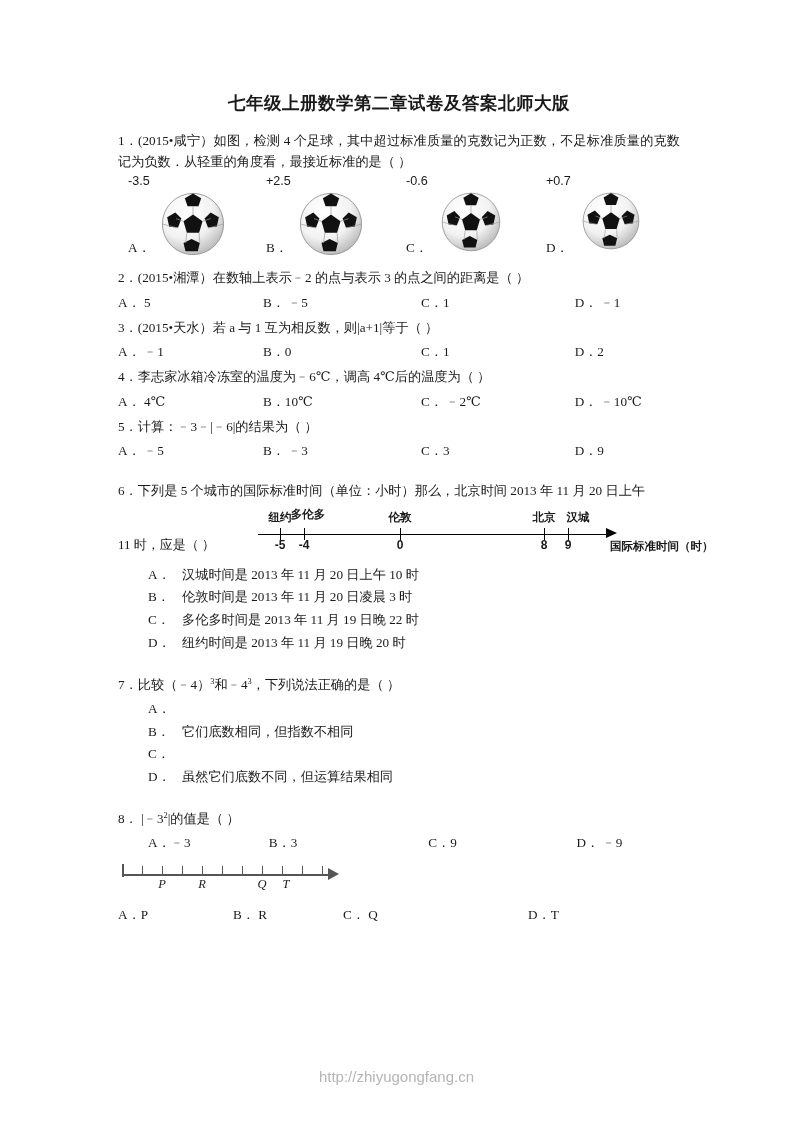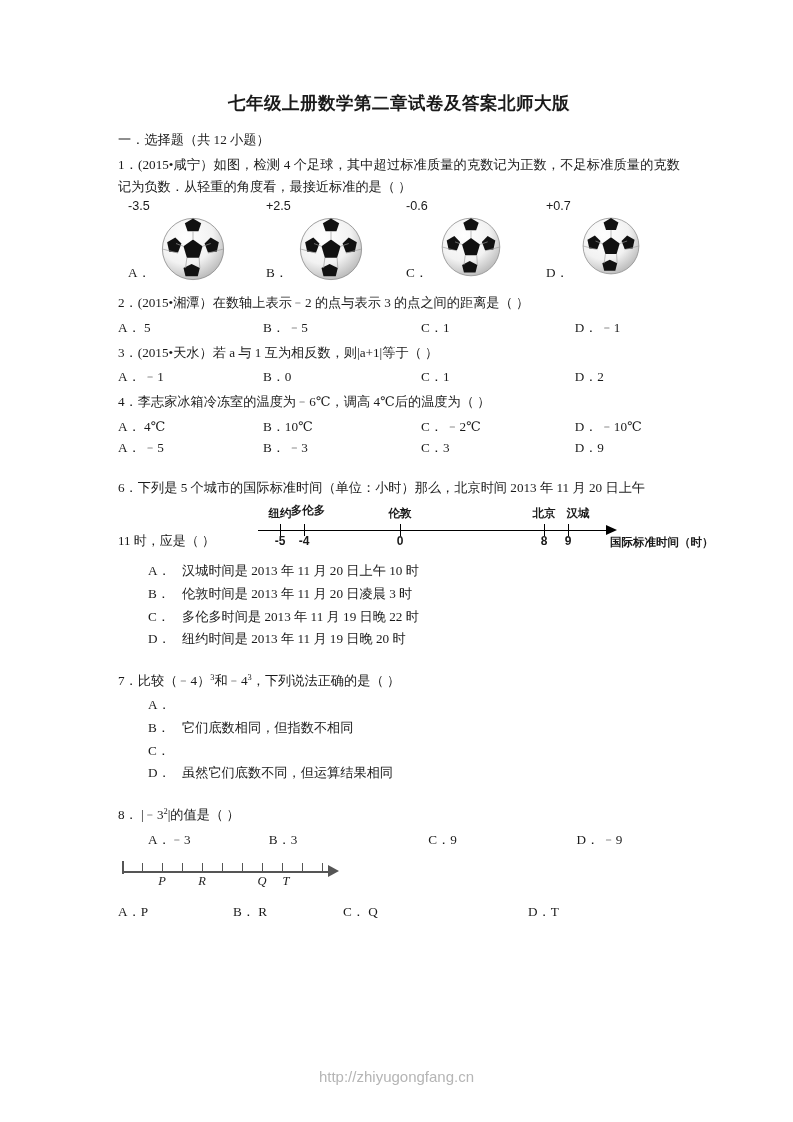--- a/index.html
+++ b/index.html
@@ -249,21 +249,20 @@
   }
 </style>
 </head>
 <body>
 
 <div class="page">
   <div class="content">
 
     <h1 class="doc-title">七年级上册数学第二章试卷及答案北师大版</h1>
 
-    <p class="section-head">一．选择题（共 12 小题）</p>
 
     <p class="q">1．(2015•咸宁）如图，检测 4 个足球，其中超过标准质量的克数记为正数，不足标准质量的克数记为负数．从轻重的角度看，最接近标准的是（      ）</p>
     <div class="balls-fig">
       <div class="ball-group" style="left:10px;">
         <div class="ball-val">-3.5</div>
         <div class="ball-wrap">
           <svg class="ball-svg" width="68" height="68" viewBox="0 0 100 100">
             <defs>
               <radialGradient id="bg1" cx="38%" cy="30%" r="72%">
                 <stop offset="0%" stop-color="#ffffff"></stop>
@@ -358,20 +357,21 @@
     </div>
 
     <p class="q q-gap">4．李志家冰箱冷冻室的温度为﹣6℃，调高 4℃后的温度为（      ）</p>
     <div class="opts-row">
       <span class="opt opt-a">A． 4℃</span>
       <span class="opt opt-b">B．10℃</span>
       <span class="opt opt-c">C． ﹣2℃</span>
       <span class="opt opt-d">D． ﹣10℃</span>
     </div>
 
+    <p class="q q-gap">5．计算：﹣3﹣|﹣6|的结果为（      ）</p>
     <div class="opts-row">
       <span class="opt opt-a">A． ﹣5</span>
       <span class="opt opt-b">B． ﹣3</span>
       <span class="opt opt-c">C．3</span>
       <span class="opt opt-d">D．9</span>
     </div>
 
     <p class="q q-gap-lg">6．下列是 5 个城市的国际标准时间（单位：小时）那么，北京时间 2013 年 11 月 20 日上午</p>
     <div class="tz-fig">
       <span class="tz-inline-left">11 时，应是（      ）</span>

